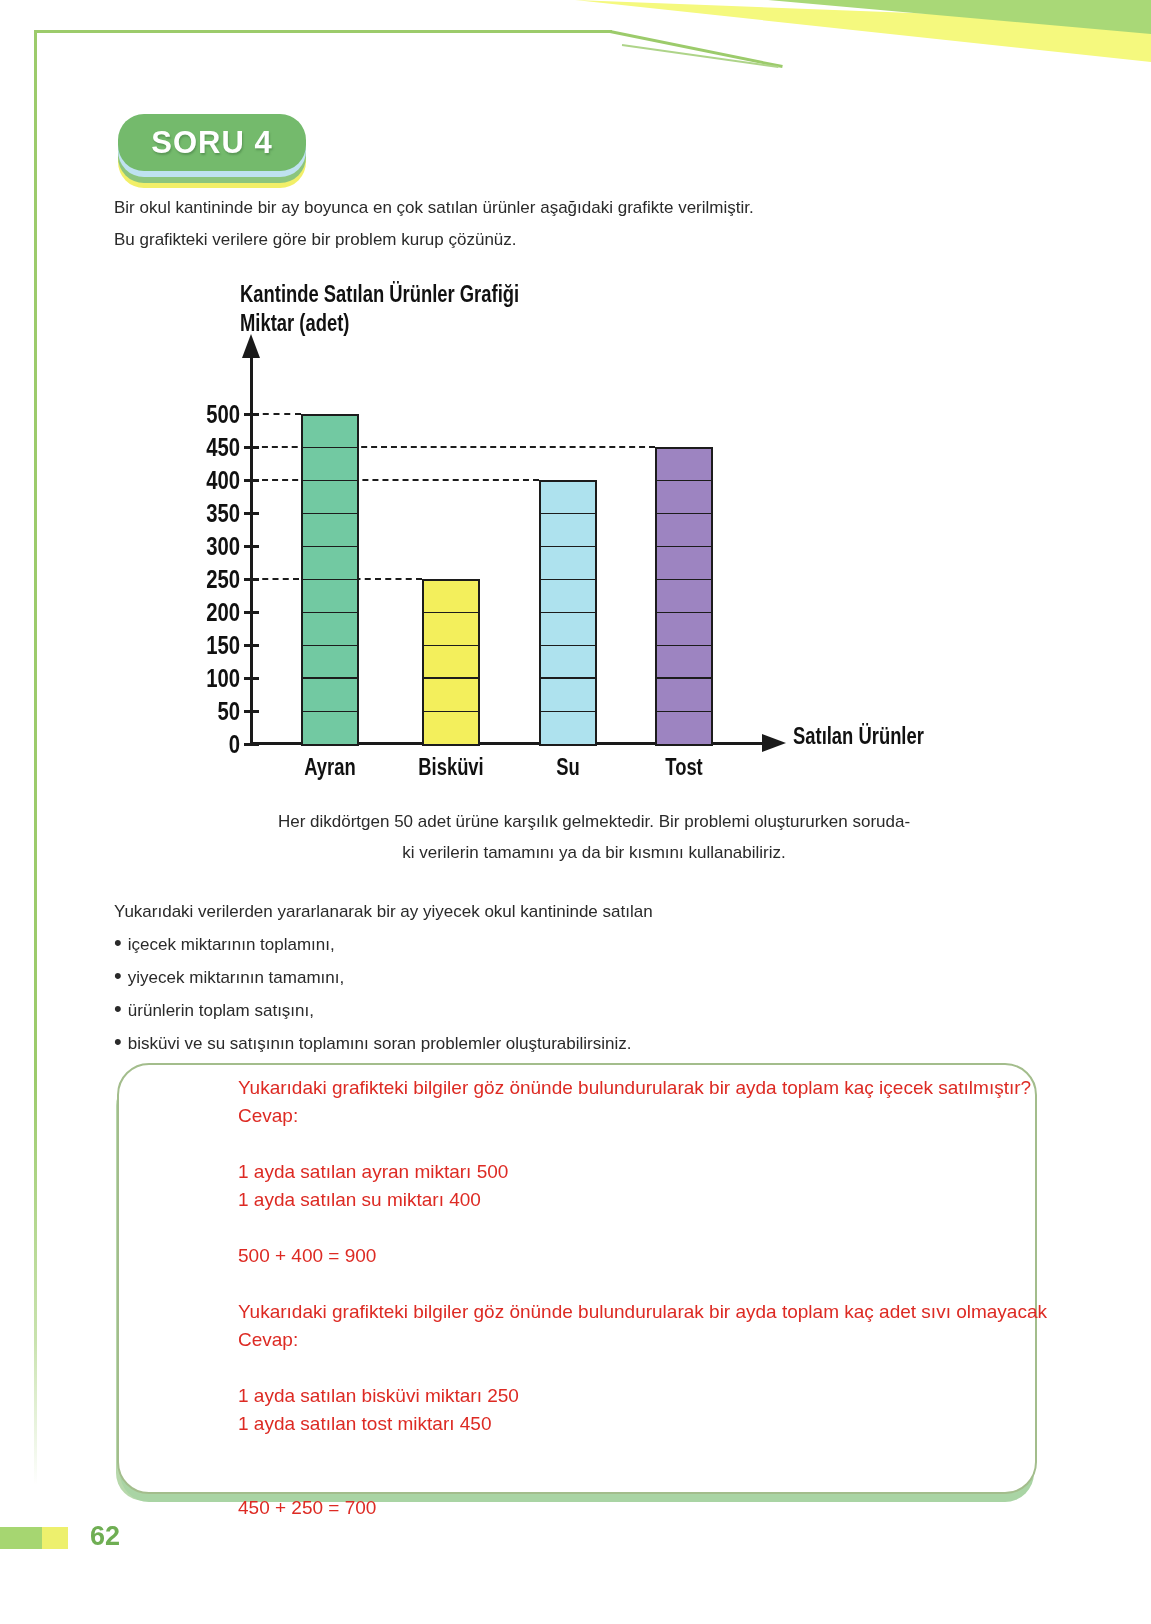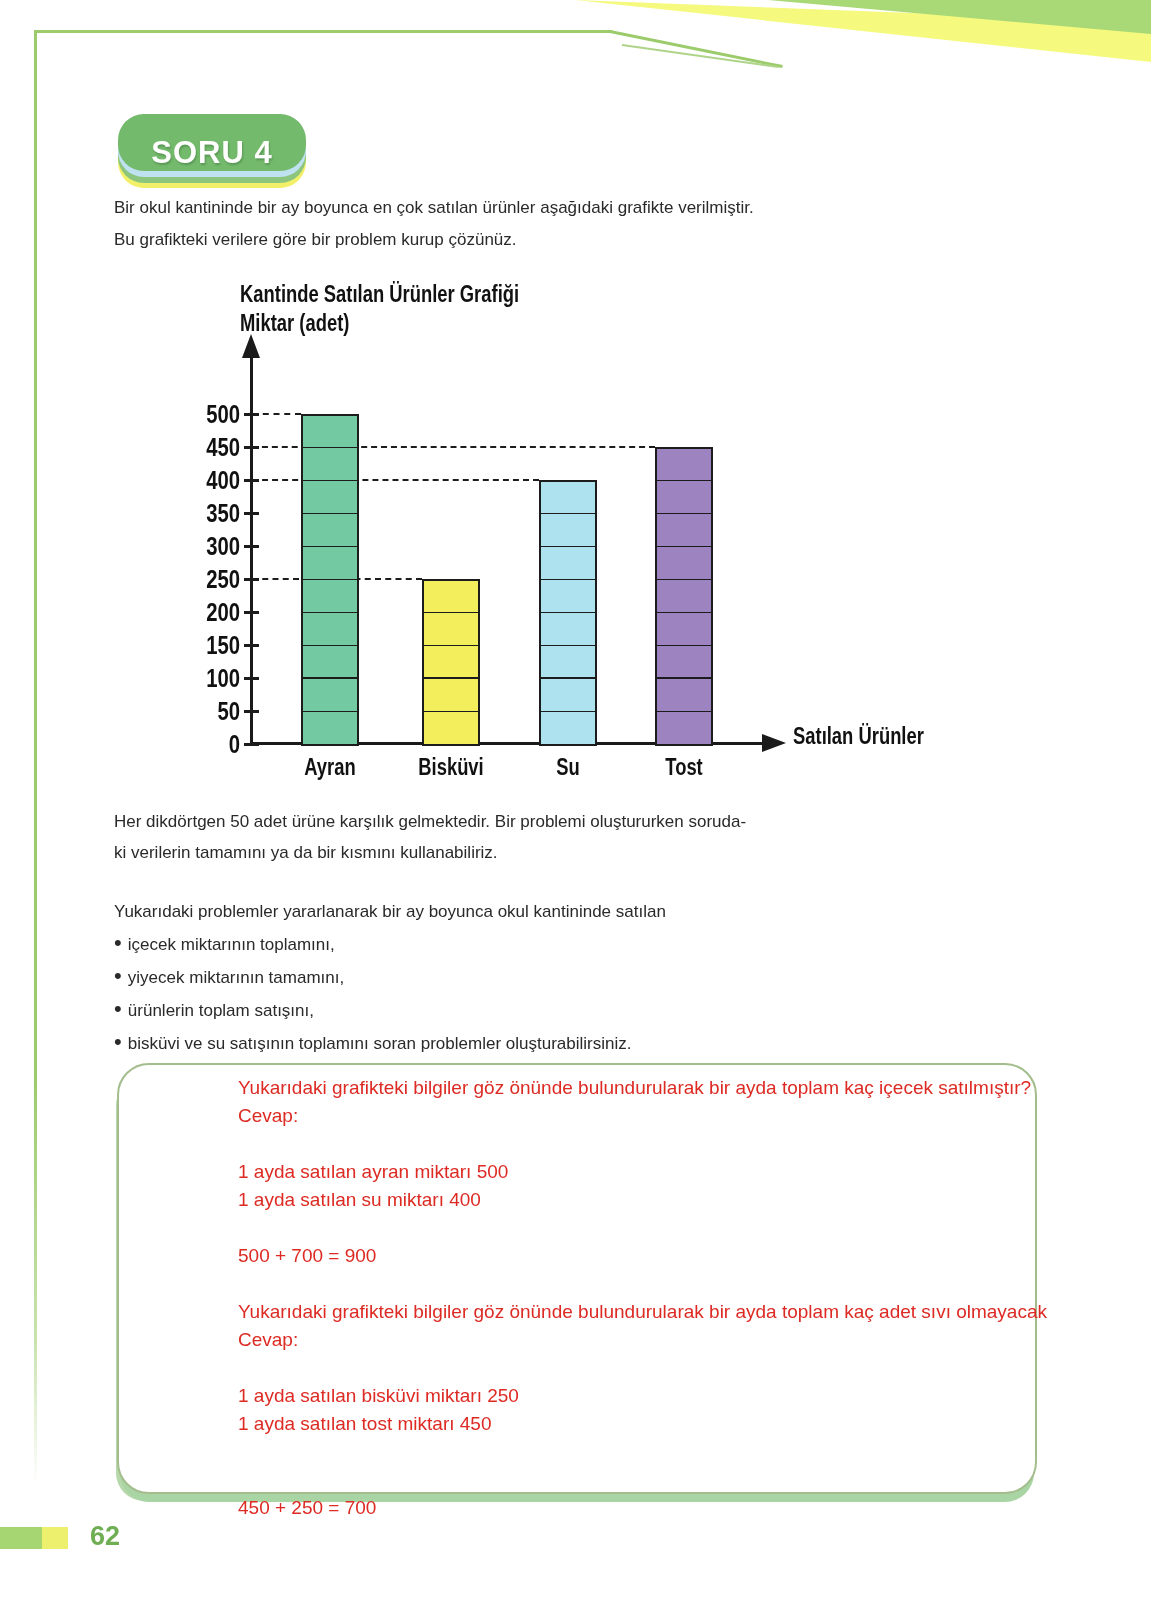--- a/index.html
+++ b/index.html
@@ -18,28 +18,28 @@
   .frame-diag { left:610px; top:30px; width:176px; height:3px; background:#9ccb6b;
     transform:rotate(11.5deg); transform-origin:left center; }
   .frame-diag2 { left:622px; top:44px; width:158px; height:2px; background:#aed489;
     transform:rotate(8deg); transform-origin:left center; }
   .frame-v { left:34px; top:30px; width:3px; height:1455px;
     background:linear-gradient(to bottom,#9ccb6b 0%, #9ccb6b 72%, rgba(156,203,107,.55) 90%, rgba(156,203,107,0) 100%); }
 
   
   .badge { left:118px; top:114px; width:188px; height:57px; background:#74ba6c;
     border-radius:26px; box-shadow:0 6px 0 #bfe2f0, 0 12px 0 #8cc57d, 0 17px 0 #f2ef68;
-    display:flex; align-items:flex-end; justify-content:center; }
+    display:flex; align-items:center; justify-content:center; }
   .badge span { color:#ffffff; font-weight:bold; font-size:31px; letter-spacing:1px;
     text-shadow:1px 2px 2px rgba(60,110,60,.45); }
 
   
   .bodytext { font-size:17px; line-height:32px; color:#2a2a2a; }
   .intro { left:114px; top:192px; width:960px; }
-  .after-chart { left:114px; top:806px; width:960px; line-height:31px; }
+  .after-chart { left:114px; top:806px; width:960px; line-height:31px;text-align:center; }
   .list-block { left:114px; top:896px; width:980px; line-height:31px; }
   .bullet-item::before { content:"\2022\00a0"; font-size:22px; }
 
   
   #chart { left:0; top:0; width:1151px; height:800px; }
   .chx { position:absolute; font-weight:bold; color:#111; white-space:nowrap; }
   .bar { position:absolute; box-sizing:border-box; border:2px solid #1c1c1c; }
   .seg { position:absolute; left:0; right:0; background:#1c1c1c; }
   .dash { position:absolute; border-top:2px dashed #1c1c1c; height:0; }
   .tickmark { position:absolute; background:#1c1c1c; }
@@ -157,38 +157,38 @@
       </div>
       <div class="chx" style="left: 624px; top: 754px; width: 120px; text-align: center; font-size: 23px; transform: scaleX(0.8); transform-origin: center top;">Tost</div>
     </div>
 
   <div class="abs bodytext after-chart">
     <div>Her dikdörtgen 50 adet ürüne karşılık gelmektedir. Bir problemi oluştururken soruda-</div>
     <div>ki verilerin tamamını ya da bir kısmını kullanabiliriz.</div>
   </div>
 
   <div class="abs bodytext list-block">
-    <div>Yukarıdaki problemler yararlanarak bir ay boyunca okul kantininde satılan</div>
+    <div>Yukarıdaki verilerden yararlanarak bir ay yiyecek okul kantininde satılan</div>
     <div id="bullet-list">
         <div class="bullet-item">içecek miktarının toplamını,</div>
         <div class="bullet-item">yiyecek miktarının tamamını,</div>
         <div class="bullet-item">ürünlerin toplam satışını,</div>
         <div class="bullet-item">bisküvi ve su satışının toplamını soran problemler oluşturabilirsiniz.</div>
       </div>
   </div>
 
   <div class="abs answer-box"></div>
   <div class="abs ab-lines" id="answer-lines">
       <div class="ab-line">Yukarıdaki grafikteki bilgiler göz önünde bulundurularak bir ayda toplam kaç içecek satılmıştır?</div>
       <div class="ab-line">Cevap:</div>
       <div class="ab-line"></div>
       <div class="ab-line">1 ayda satılan ayran miktarı 500</div>
       <div class="ab-line">1 ayda satılan su miktarı 400</div>
       <div class="ab-line"></div>
-      <div class="ab-line">500 + 700 = 900</div>
+      <div class="ab-line">500 + 400 = 900</div>
       <div class="ab-line"></div>
       <div class="ab-line">Yukarıdaki grafikteki bilgiler göz önünde bulundurularak bir ayda toplam kaç adet sıvı olmayacak</div>
       <div class="ab-line">Cevap:</div>
       <div class="ab-line"></div>
       <div class="ab-line">1 ayda satılan bisküvi miktarı 250</div>
       <div class="ab-line">1 ayda satılan tost miktarı 450</div>
       <div class="ab-line"></div>
       <div class="ab-line"></div>
       <div class="ab-line">450 + 250 = 700</div>
     </div>

